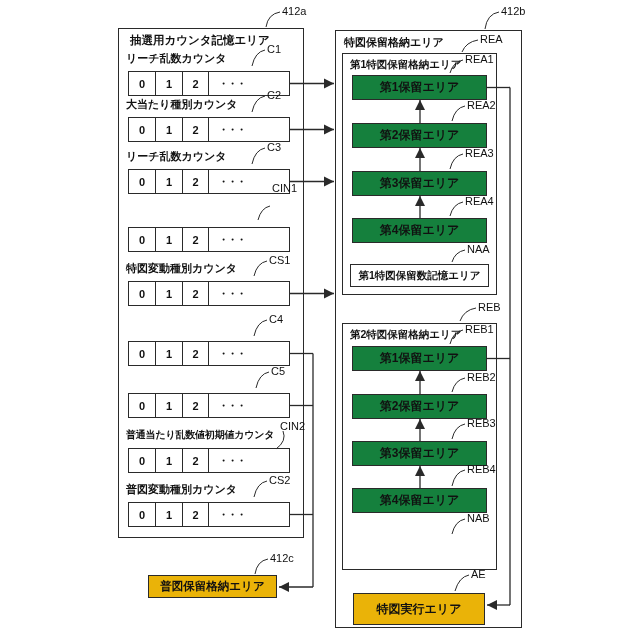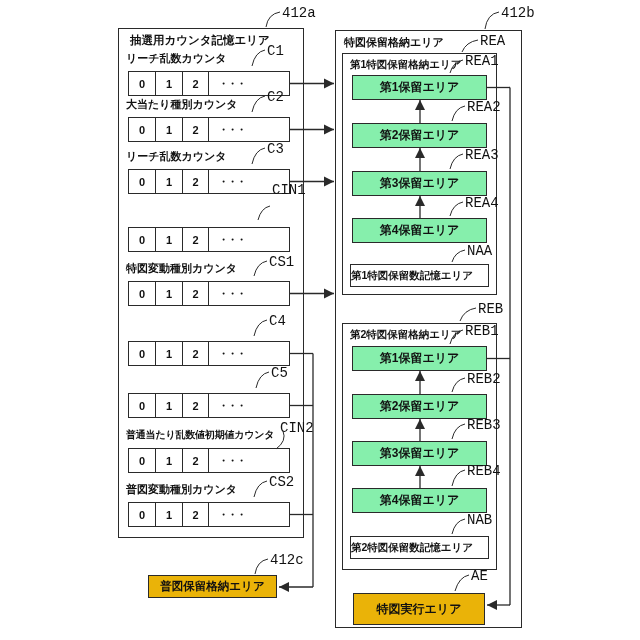--- a/index.html
+++ b/index.html
@@ -15,32 +15,32 @@
   .clabel { position:absolute; left:-2px; top:0; font-size:11px; font-weight:600; white-space:nowrap; }
   .clabel.small { font-size:10px; letter-spacing:-0.2px; }
   .cells { position:absolute; left:0; top:20px; width:162px; height:25px;
            border:1.4px solid #2a2a2a; box-sizing:border-box; display:flex; background:#fff; }
   .cell { display:flex; align-items:center; justify-content:center;
           font-size:11px; font-weight:600; box-sizing:border-box; }
   .cw { width:27px; border-right:1.4px solid #2a2a2a; }
   .cw2 { width:26px; border-right:1.4px solid #2a2a2a; }
   .cdots { width:46px; font-size:10px; letter-spacing:-1px; }
   .hold { position:absolute; left:352px; width:135px; height:25px;
-          border:1.4px solid #2a2a2a; box-sizing:border-box; background:#86efac;
+          border:1.4px solid #2a2a2a; box-sizing:border-box; background:#15803d;
           display:flex; align-items:center; justify-content:center;
           font-size:12px; font-weight:600; white-space:nowrap; }
   .membox { position:absolute; left:350px; width:139px; height:23px;
           border:1.4px solid #2a2a2a; box-sizing:border-box; background:#fff;
-          display:flex; align-items:center; justify-content:flex-start;
+          display:flex; align-items:center; justify-content:center;
           font-size:10.5px; font-weight:600; white-space:nowrap; }
   .simplebox { position:absolute; border:1.4px solid #2a2a2a; box-sizing:border-box; background:#eab308;
           display:flex; align-items:center; justify-content:center;
           font-size:11.5px; font-weight:600; white-space:nowrap; }
-  .ref { position:absolute; font-size:14px; font-weight:500; white-space:nowrap;
-         font-family:Liberation Mono, monospace; }
+  .ref { position:absolute; font-size:11px; font-weight:500; white-space:nowrap;
+         font-family:Liberation Sans, sans-serif; }
   svg.overlay { position:absolute; left:0; top:0; pointer-events:none; }
 </style>
 </head>
 <body>
 
 <div class="stage">
 
   <div class="box" style="left:118px;top:28px;width:186px;height:510px"></div>
   <div class="title" style="left:130px;top:33px">抽選用カウンタ記憶エリア</div>
 
@@ -158,23 +158,20 @@
     <span>第1保留エリア</span>
   </div>
   <div class="hold" style="top:394px">
     <span>第2保留エリア</span>
   </div>
   <div class="hold" style="top:441px">
     <span>第3保留エリア</span>
   </div>
   <div class="hold" style="top:488px">
     <span>第4保留エリア</span>
-  </div>
-  <div class="membox" style="top:536px">
-    <span>第2特図保留数記憶エリア</span>
   </div>
 
   <div class="simplebox" style="left:353px;top:593px;width:132px;height:32px;font-size:12px">
     <span>特図実行エリア</span>
   </div>
 
   <div class="simplebox" style="left:148px;top:575px;width:129px;height:23px">
     <span>普図保留格納エリア</span>
   </div>
 

